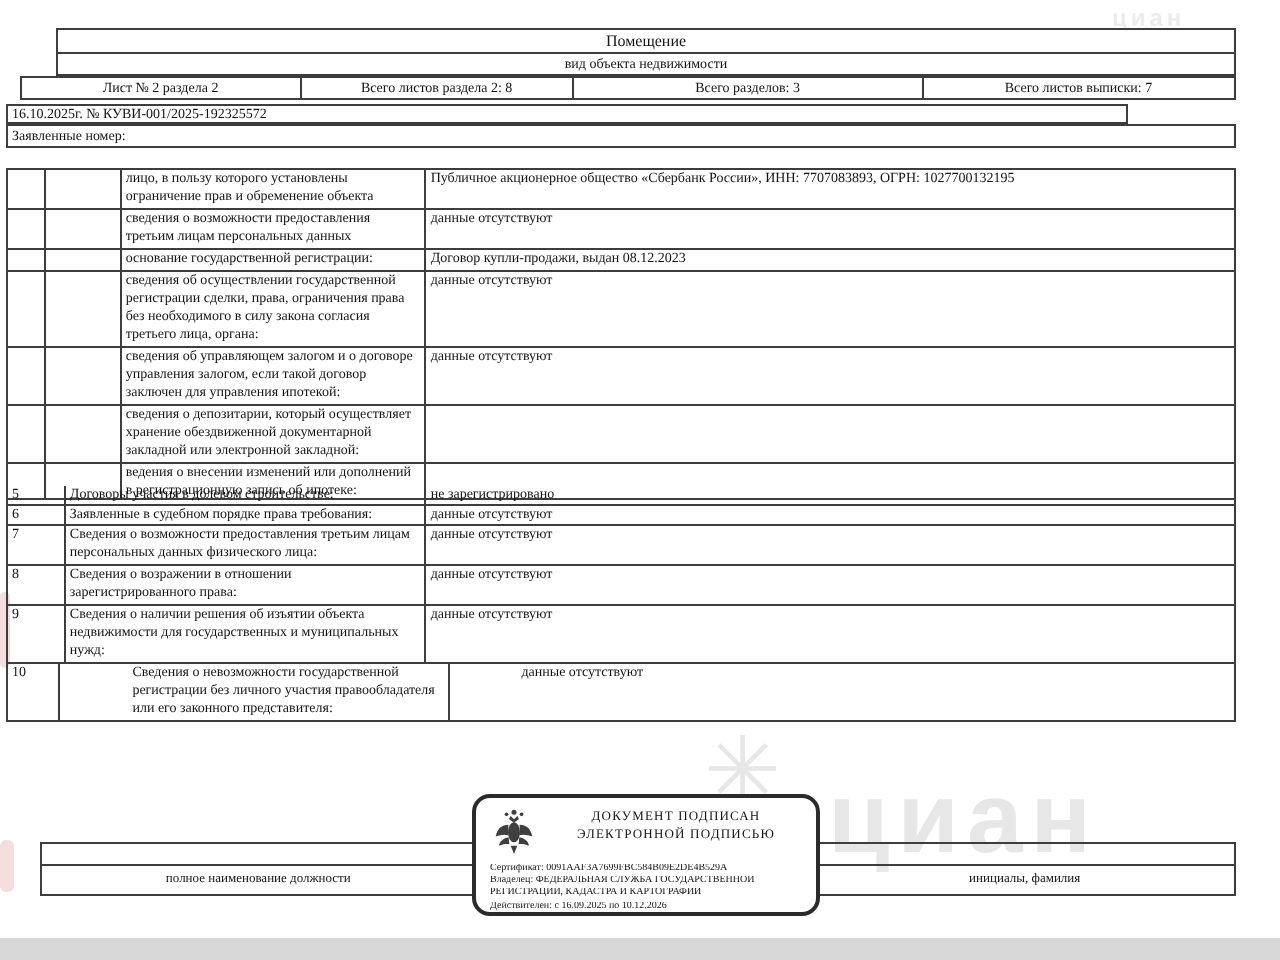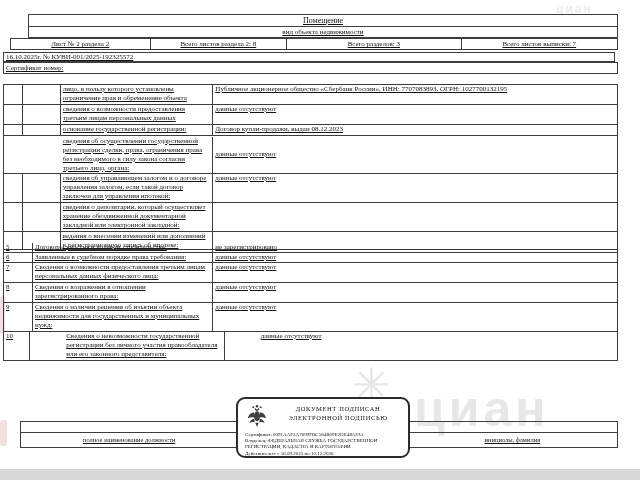--- a/index.html
+++ b/index.html
@@ -8,21 +8,21 @@
   .abs{position:absolute;box-sizing:border-box;}
 
   
   .wm-star{font-size:46px;color:#e7e7e7;line-height:1;font-family:"DejaVu Sans",sans-serif;}
   .wm-text{font-family:"Liberation Sans","DejaVu Sans",sans-serif;font-weight:bold;
            font-size:50px;color:#e7e7e7;letter-spacing:4px;line-height:1;}
   .wm-mini{font-family:"Liberation Sans",sans-serif;font-weight:bold;font-size:12px;color:#ececec;letter-spacing:2px;}
   .smudge{background:rgba(226,168,168,0.38);border-radius:3px;}
 
   
-  .bx{border:1px solid #3d3d3d;background:transparent;text-decoration:underline;}
+  .bx{border:1px solid #3d3d3d;background:transparent;}
   .hdr-row{display:flex;}
   .hdr-cell{box-sizing:border-box;border-right:1px solid #3d3d3d;text-align:center;
             font-size:7px;line-height:11px;overflow:hidden;white-space:nowrap;}
   .hdr-cell:last-child{border-right:none;}
   .center{text-align:center;}
   .t8{font-size:8px;line-height:11px;}
   .t7{font-size:7px;line-height:9px;}
 
   
   .mrow{display:flex;border-bottom:1px solid #3d3d3d;}
@@ -57,24 +57,24 @@
     <div class="center t7" style="height:11px;line-height:11px;">вид объекта недвижимости</div>
   </div>
 
   <div class="abs bx hdr-row" style="left:10px;top:38px;width:608px;height:12px;">
     <div class="hdr-cell" style="width:140px;">Лист № 2 раздела 2</div>
     <div class="hdr-cell" style="width:137px;">Всего листов раздела 2: 8</div>
     <div class="hdr-cell" style="width:175px;">Всего разделов: 3</div>
     <div class="hdr-cell" style="width:156px;">Всего листов выписки: 7</div>
   </div>
 
-  <div class="abs bx t7" style="left:3px;top:52px;width:612px;height:10px;padding:0 2px;line-height:8px;">16.10.2025г. № КУВИ-001/2025-192325572</div>
+  <div class="abs bx t7" style="left:3px;top:52px;width:561px;height:10px;padding:0 2px;line-height:8px;">16.10.2025г. № КУВИ-001/2025-192325572</div>
 
   <div class="abs bx hdr-row" style="left:3px;top:62px;width:615px;height:12px;">
-    <div class="hdr-cell" style="width:210px;text-align:left;padding:0 2px;">Сертификат номер:</div>
+    <div class="hdr-cell" style="width:210px;text-align:left;padding:0 2px;">Заявленные номер:</div>
   </div>
 
   <div class="abs bx" style="left:3px;top:84px;width:615px;" id="sub-rows">
       <div class="mrow" style="height: 19px;">
         <div class="mcell" style="width: 19px;"></div>
         <div class="mcell" style="width: 38px;"></div>
         <div class="mcell" style="width: 153px;">лицо, в пользу которого установлены ограничение прав и обременение объекта недвижимости:</div>
         <div class="mcell last" style="width: 405px;">Публичное акционерное общество «Сбербанк России», ИНН: 7707083893, ОГРН: 1027700132195</div>
       </div>
       <div class="mrow" style="height: 19px;">
@@ -82,21 +82,21 @@
         <div class="mcell" style="width: 38px;"></div>
         <div class="mcell" style="width: 153px;">сведения о возможности предоставления третьим лицам персональных данных физического лица:</div>
         <div class="mcell last" style="width: 405px;">данные отсутствуют</div>
       </div>
       <div class="mrow" style="height: 10px;">
         <div class="mcell" style="width: 19px;"></div>
         <div class="mcell" style="width: 38px;"></div>
         <div class="mcell" style="width: 153px;">основание государственной регистрации:</div>
         <div class="mcell last" style="width: 405px;">Договор купли-продажи, выдан 08.12.2023</div>
       </div>
-      <div class="mrow" style="height: 37px; align-items: center;">
+      <div class="mrow" style="height: 37px;">
         <div class="mcell" style="width: 19px;"></div>
         <div class="mcell" style="width: 38px;"></div>
         <div class="mcell" style="width: 153px;">сведения об осуществлении государственной регистрации сделки, права, ограничения права без необходимого в силу закона согласия третьего лица, органа:</div>
         <div class="mcell last" style="width: 405px;">данные отсутствуют</div>
       </div>
       <div class="mrow" style="height: 28px;">
         <div class="mcell" style="width: 19px;"></div>
         <div class="mcell" style="width: 38px;"></div>
         <div class="mcell" style="width: 153px;">сведения об управляющем залогом и о договоре управления залогом, если такой договор заключен для управления ипотекой:</div>
         <div class="mcell last" style="width: 405px;">данные отсутствуют</div>

